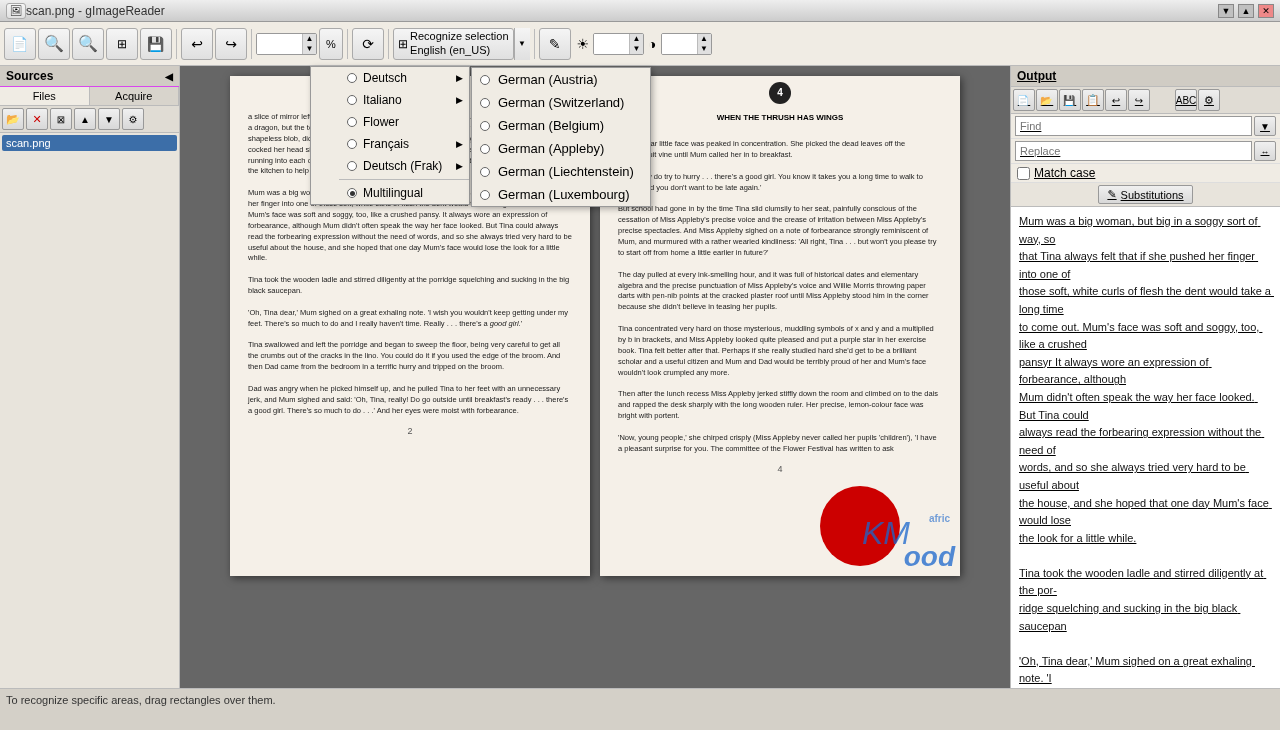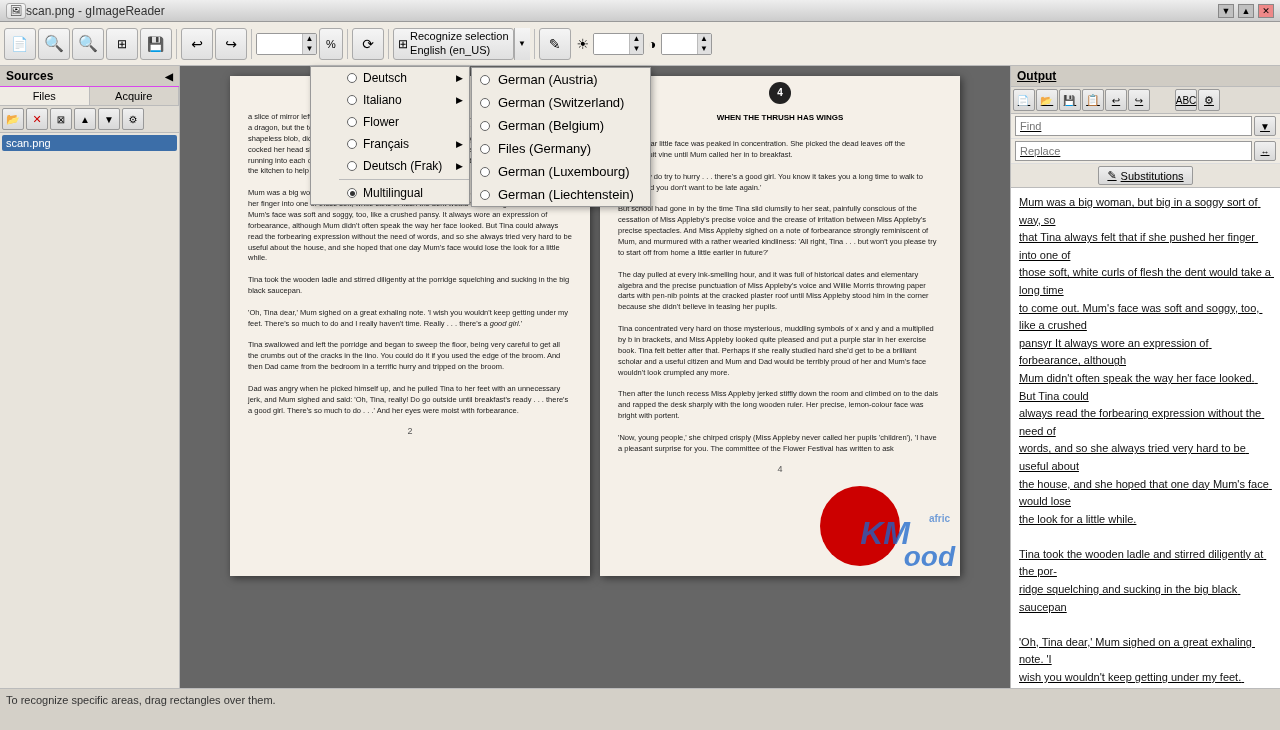--- a/index.html
+++ b/index.html
@@ -413,21 +413,21 @@
           But school had gone in by the time Tina slid clumsily to her seat, painfully conscious of the cessation of Miss Appleby's precise voice and the crease of irritation between Miss Appleby's precise spectacles. And Miss Appleby sighed on a note of forbearance strongly reminiscent of Mum, and murmured with a rather wearied kindliness: 'All right, Tina . . . but won't you please try to start off from home a little earlier in future?'<br><br>
           The day pulled at every ink-smelling hour, and it was full of historical dates and elementary algebra and the precise punctuation of Miss Appleby's voice and Willie Morris throwing paper darts with pen-nib points at the cracked plaster roof until Miss Appleby stood him in the corner because she didn't believe in teasing her pupils.<br><br>
           Tina concentrated very hard on those mysterious, muddling symbols of x and y and a multiplied by b in brackets, and Miss Appleby looked quite pleased and put a purple star in her exercise book. Tina felt better after that. Perhaps if she really studied hard she'd get to be a brilliant scholar and a useful citizen and Mum and Dad would be terribly proud of her and Mum's face wouldn't look crumpled any more.<br><br>
           Then after the lunch recess Miss Appleby jerked stiffly down the room and climbed on to the dais and rapped the desk sharply with the long wooden ruler. Her precise, lemon-colour face was bright with portent.<br><br>
           'Now, young people,' she chirped crisply (Miss Appleby never called her pupils 'children'), 'I have a pleasant surprise for you. The committee of the Flower Festival has written to ask
         </div>
         <div class="page-footer">4</div>
 
         <div class="watermark">
           <div class="watermark-circle"></div>
-          <div style="position:absolute;bottom:20px;right:50px;font-size:32px;font-weight:700;color:#1a66cc;opacity:0.75;font-style:italic;">KM</div>
+          <div style="position:absolute;bottom:20px;right:50px;font-size:32px;font-weight:400;color:#1a66cc;opacity:0.75;font-style:italic;">KM</div>
           <div style="position:absolute;bottom:0px;right:5px;font-size:28px;font-weight:900;color:#1a66cc;opacity:0.75;font-style:italic;">ood</div>
           <div style="position:absolute;bottom:50px;right:10px;font-size:10px;font-weight:bold;color:#1a66cc;opacity:0.6;margin-left:47px;">afric</div>
         </div>
       </div>
     </div>
   </div>
 
   <div class="right-panel">
     <div class="output-header">Output</div>
     <div class="output-toolbar">
@@ -441,20 +441,24 @@
       <div class="output-tb-btn" style="font-size:11px;">⚙</div>
     </div>
     <div class="find-row">
       <input class="find-input" type="text" placeholder="Find" style="">
       <div class="find-btn">▼</div>
     </div>
     <div class="find-row">
       <input class="find-input" type="text" placeholder="Replace" style="">
       <div class="find-btn" style="font-size:9px;">↔</div>
     </div>
+    <div class="match-case-row">
+      <input type="checkbox" style="">
+      <span>Match case</span>
+    </div>
     <div class="substitutions-bar">
       <div class="substitutions-btn">
         <span style="font-size:11px;">✎</span>
         <span>Substitutions</span>
       </div>
     </div>
     <div class="output-text">
       <span style="white-space: pre-wrap;">Mum was a big woman, but big in a soggy sort of way, so
 that Tina always felt that if she pushed her finger into one of
 those soft, white curls of flesh the dent would take a long time
@@ -522,25 +526,25 @@
       <div class="sub-item">
         <span class="sub-radio"></span>
         <span>German (Switzerland)</span>
       </div>
       <div class="sub-item">
         <span class="sub-radio"></span>
         <span>German (Belgium)</span>
       </div>
       <div class="sub-item">
         <span class="sub-radio"></span>
-        <span>Files (Germany)</span>
+        <span>German (Appleby)</span>
+      </div>
+      <div class="sub-item">
+        <span class="sub-radio"></span>
+        <span>German (Liechtenstein)</span>
       </div>
       <div class="sub-item">
         <span class="sub-radio"></span>
         <span>German (Luxembourg)</span>
       </div>
-      <div class="sub-item">
-        <span class="sub-radio"></span>
-        <span>German (Liechtenstein)</span>
-      </div>
     </div>
   </div>
 </div>
 
 </body></html>

